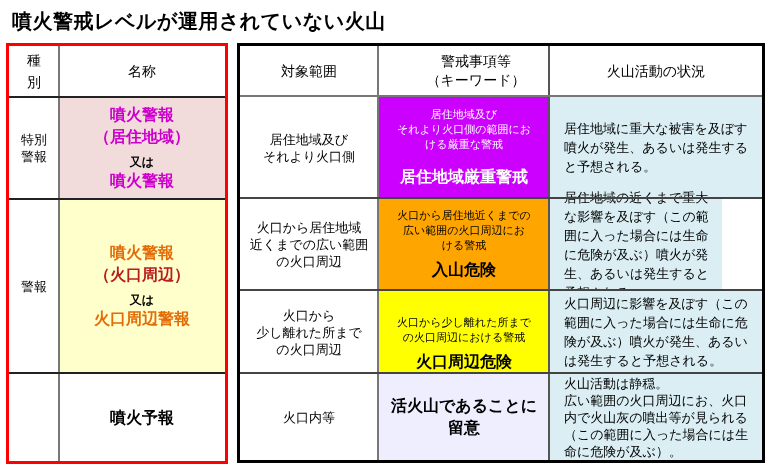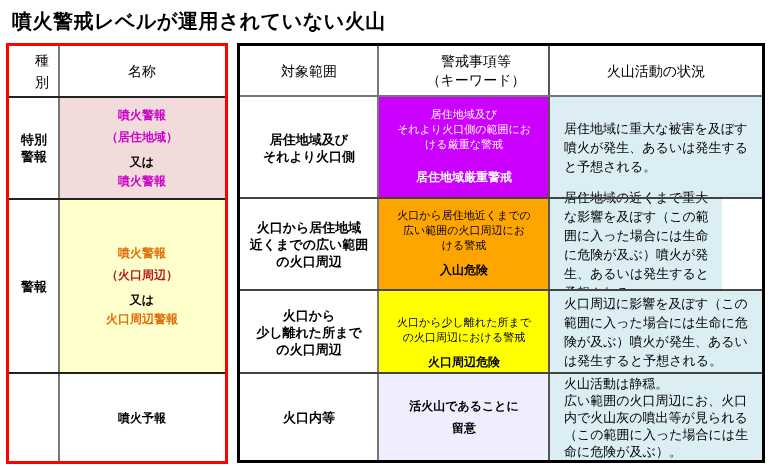--- a/index.html
+++ b/index.html
@@ -8,35 +8,35 @@
     .title { position:absolute; left:12px; top:8px; font-size:20px; font-weight:bold; letter-spacing:0.5px; white-space:nowrap; }
     .cell { position:absolute; box-sizing:border-box; display:flex; flex-direction:column;
             align-items:center; justify-content:center; text-align:center; }
     .left-frame { position:absolute; left:6px; top:43px; width:222px; height:421px;
                   border:3px solid #ff0000; box-sizing:border-box; pointer-events:none; z-index:5; }
     .right-frame { position:absolute; left:237px; top:43px; width:528px; height:420px;
                    border:3px solid #000; box-sizing:border-box; pointer-events:none; z-index:5; }
     .hline { position:absolute; height:2px; background:#444; z-index:3; }
     .vline { position:absolute; width:2px; background:#777; z-index:3; }
     .hdr { font-size:14px; line-height:19px; }
-    .small { font-size:13px; line-height:17px;font-weight:bold; }
-    .big { font-size:12px; font-weight:bold; line-height:22px; }
+    .small { font-size:13px; line-height:17px; }
+    .big { font-size:16px; font-weight:bold; line-height:22px; }
     .left-text { align-items:flex-start; text-align:left; padding-left:14px; padding-right:8px; font-size:13px; line-height:19px; }
     .mt6 { margin-top:6px; }
     .mt14 { margin-top:14px; }
   </style>
 </head>
 <body>
 
 <div class="title">噴火警戒レベルが運用されていない火山</div>
 
 <div>
   <div class="left-frame"></div>
 
-  <div class="cell hdr" style="left:9px;top:46px;width:50px;height:50px;background:#fff;margin-left:8px;">
+  <div class="cell hdr" style="left:9px;top:46px;width:50px;height:50px;background:#fff;">
     <span style="width:16px;line-height:22px;word-break:break-all;">種別</span>
   </div>
   <div class="cell hdr" style="left:59px;top:46px;width:166px;height:50px;background:#fff;">
     <span>名称</span>
   </div>
 
   <div class="cell small" style="left:9px;top:97px;width:50px;height:101px;background:#fff;">
     <span>特別</span>
     <span>警報</span>
   </div>

